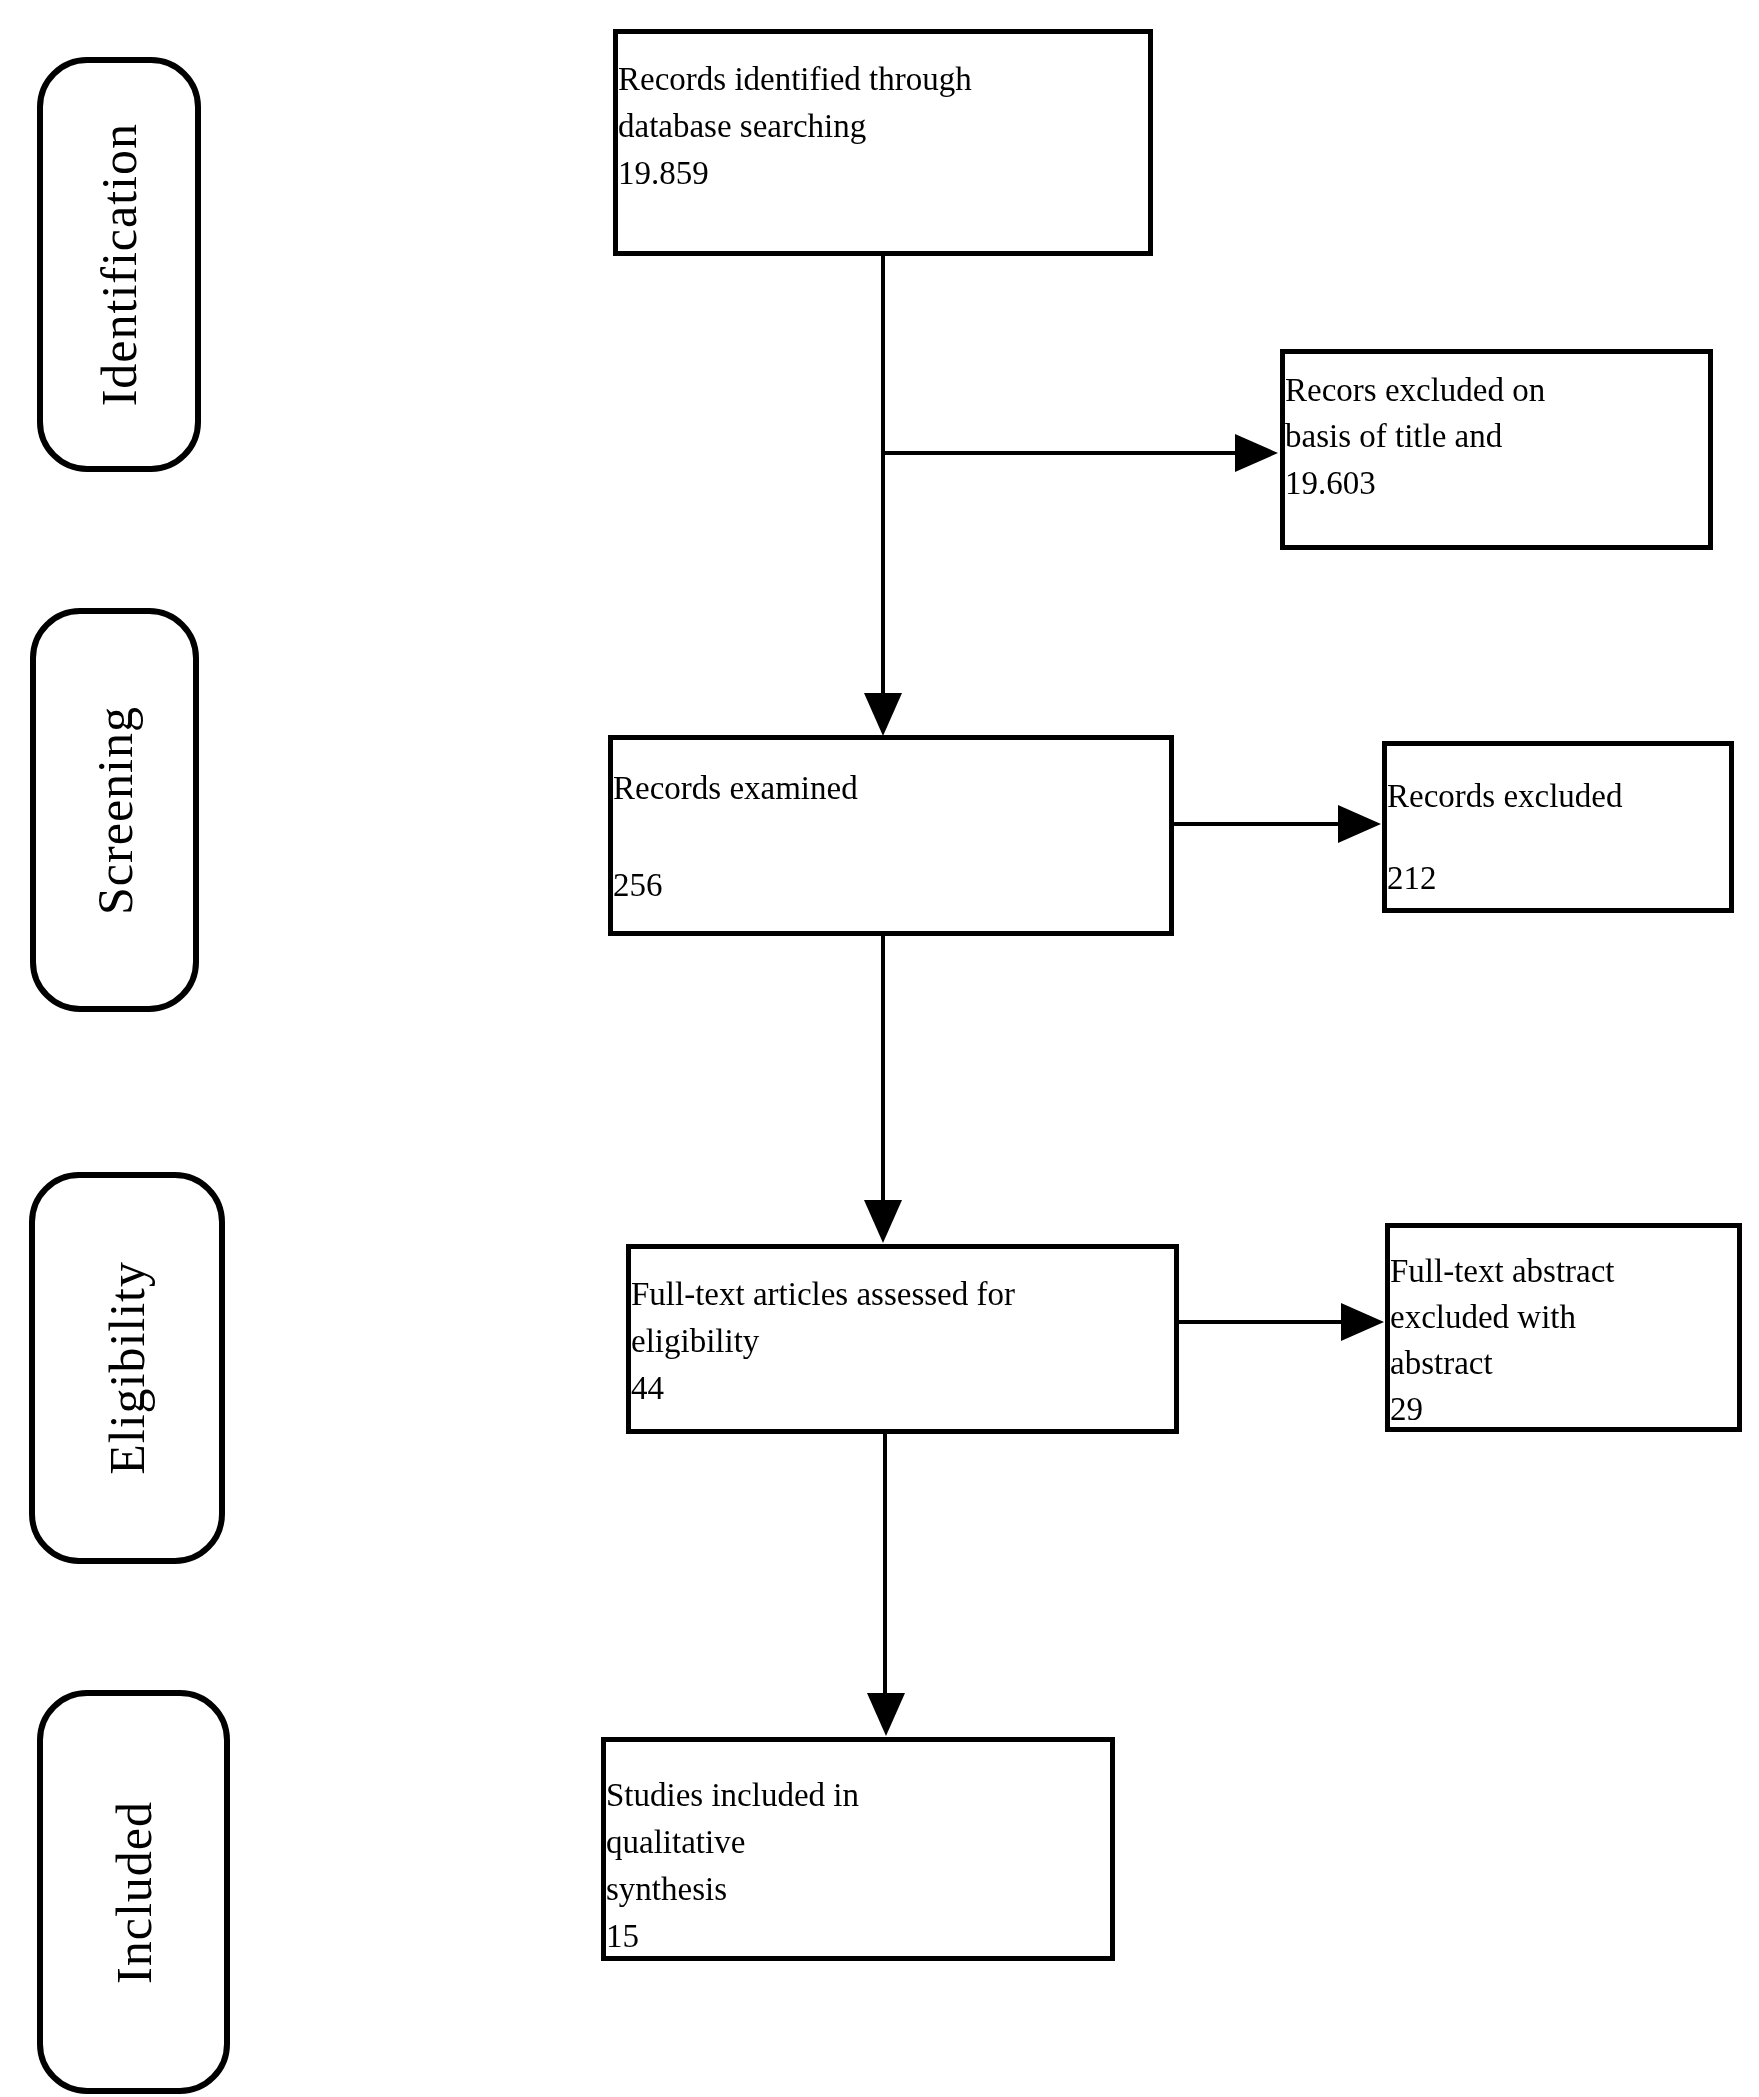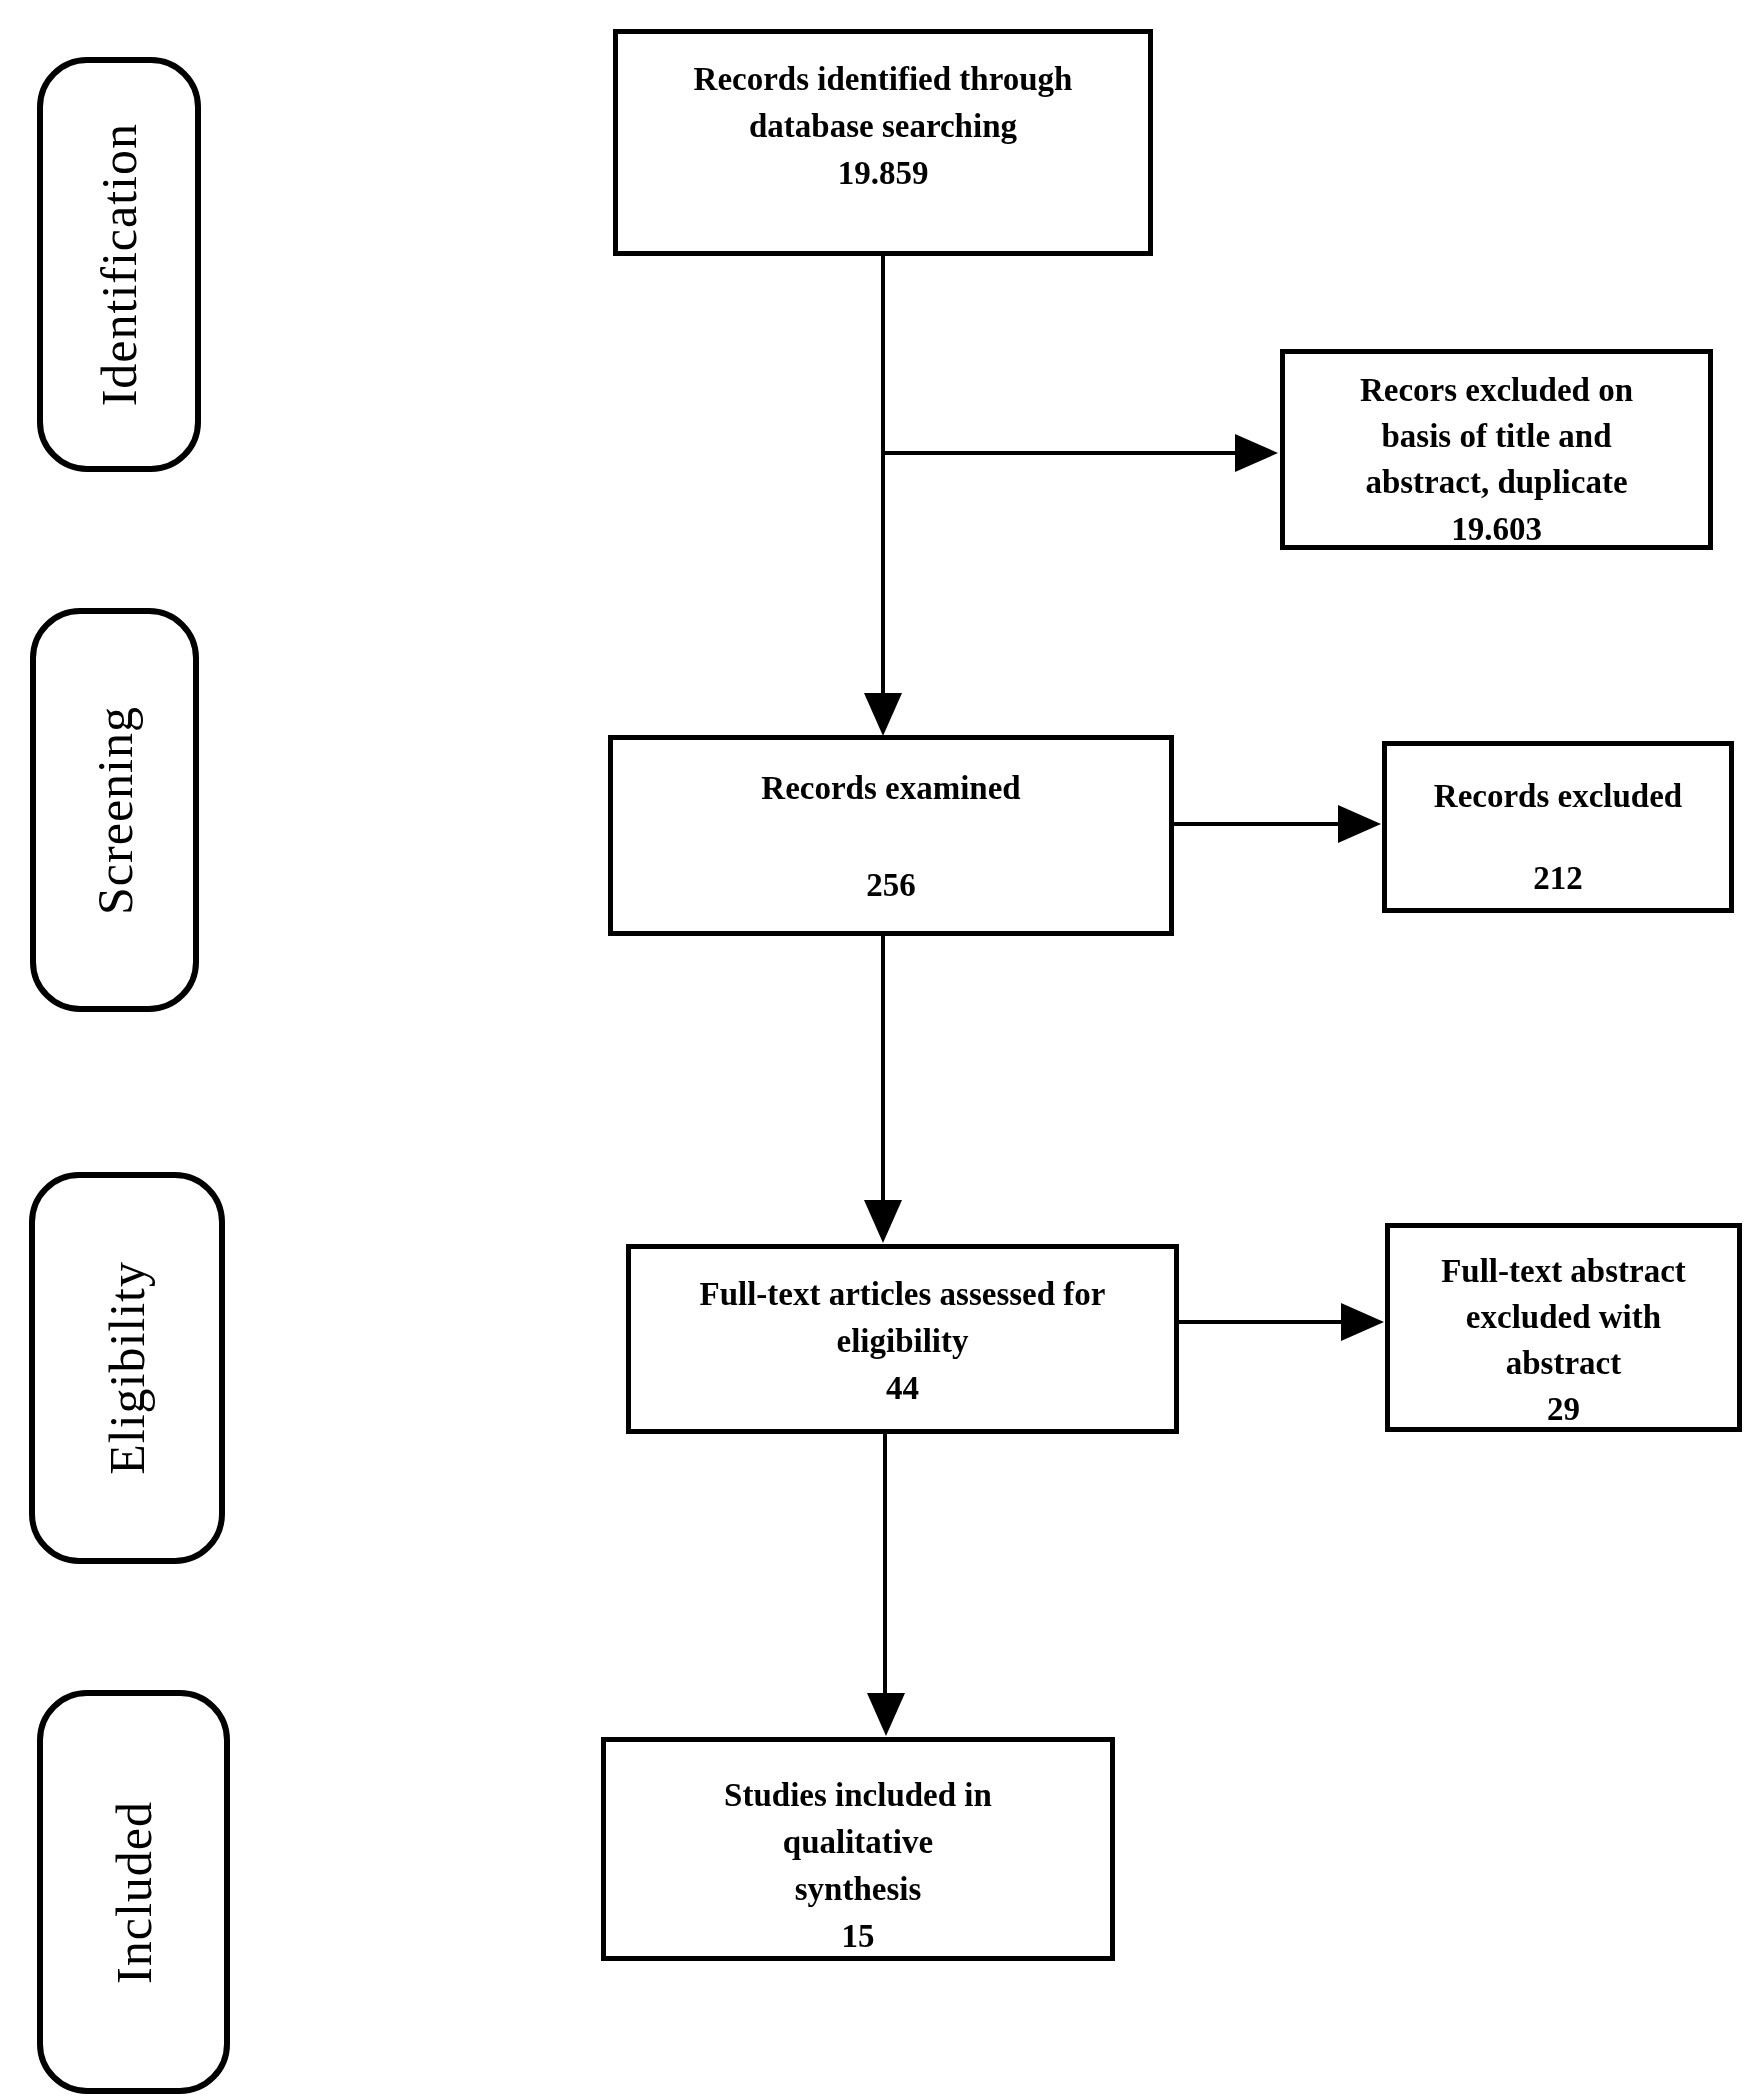--- a/index.html
+++ b/index.html
@@ -9,24 +9,22 @@
     height:2097px;
     background:#ffffff;
     font-family:"Liberation Serif","DejaVu Serif",serif;
     color:#000000;
   }
   .flowbox{
     position:absolute;
     border:5.7px solid #000000;
     background:#ffffff;
     box-sizing:border-box;
-    text-align:center;
     font-size:33px;
     line-height:47px;
-    font-weight:bold;
   }
   .flowbox .num{white-space:pre;}
   .stage{
     position:absolute;
     border:6.8px solid #000000;
     border-radius:50px;
     background:#ffffff;
     box-sizing:border-box;
     display:flex;
     align-items:center;
@@ -77,21 +75,20 @@
 
   <div class="flowbox" style="left:613px;top:29px;width:540px;height:227px;padding-top:22px;">
     <div>Records identified through</div>
     <div>database searching</div>
     <div class="num">19.859</div>
   </div>
 
   <div class="flowbox clip" style="left:1280px;top:349px;width:433px;height:201px;padding-top:13px;line-height:46px;">
     <div>Recors excluded on</div>
     <div>basis of title and</div>
-    <div>abstract, duplicate</div>
     <div class="num" style="margin-top:1px;">19.603</div>
   </div>
 
   <div class="flowbox" style="left:608px;top:735px;width:566px;height:201px;padding-top:25px;">
     <div>Records examined</div>
     <div class="num" style="margin-top:50px;">256</div>
   </div>
 
   <div class="flowbox" style="left:1382px;top:741px;width:352px;height:172px;padding-top:27px;">
     <div>Records excluded</div>

